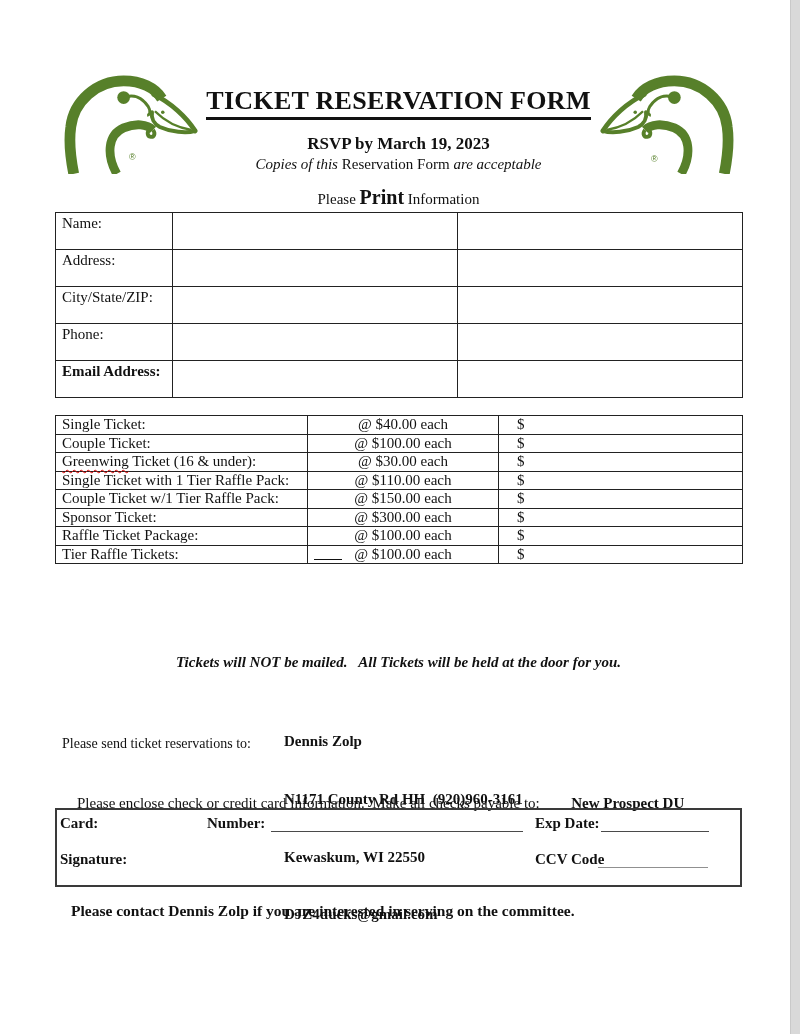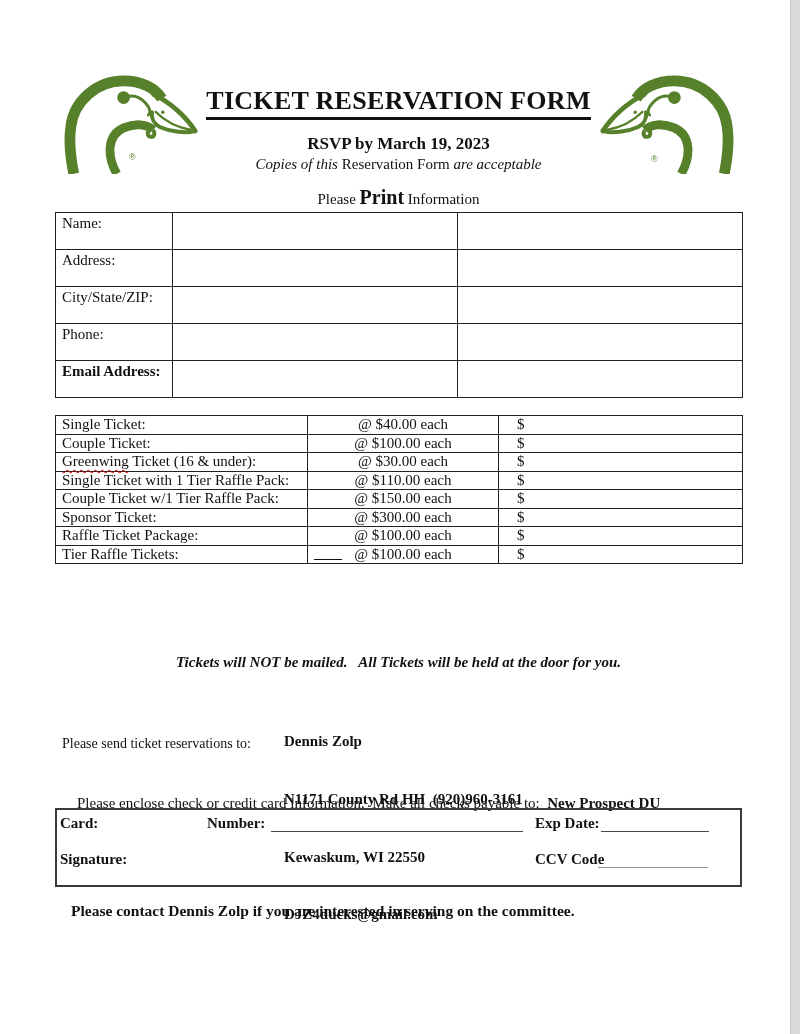--- a/index.html
+++ b/index.html
@@ -48,21 +48,21 @@
   .squiggly{text-decoration:underline wavy #dd0000;text-decoration-thickness:1px;text-underline-offset:3px;}
   .pre-line{position:absolute;left:6px;bottom:3px;width:28px;border-bottom:1.5px solid #111;height:0;}
 
   
   .note{position:absolute;left:55px;top:654px;width:687px;text-align:center;
         font-size:15px;font-weight:bold;font-style:italic;white-space:pre-wrap;}
   .send-label{position:absolute;left:62px;top:694px;font-size:14px;margin-top:42px;}
   .send-address{position:absolute;left:284px;top:694px;font-size:15px;font-weight:bold;
                 line-height:19.2px;white-space:pre-wrap;}
   .payment{position:absolute;left:62px;top:778px;font-size:15px;white-space:pre-wrap;}
-  .payment .bold{font-weight:bold;}
+  .payment .bold{font-weight:bold;margin-left:24px;}
 
   
   .cardbox{position:absolute;left:55px;top:808px;width:683px;height:75px;border:2px solid #3a3a3a;}
   .cardbox .lbl{position:absolute;font-size:15px;font-weight:bold;white-space:pre;}
   .lbl-card{left:3px;top:5px;}
   .lbl-number{left:150px;top:5px;}
   .lbl-exp{left:478px;top:5px;}
   .lbl-sig{left:3px;top:41px;}
   .lbl-ccv{left:478px;top:41px;}
   .uline{position:absolute;height:0;border-bottom:1.5px solid #4a4a4a;}

